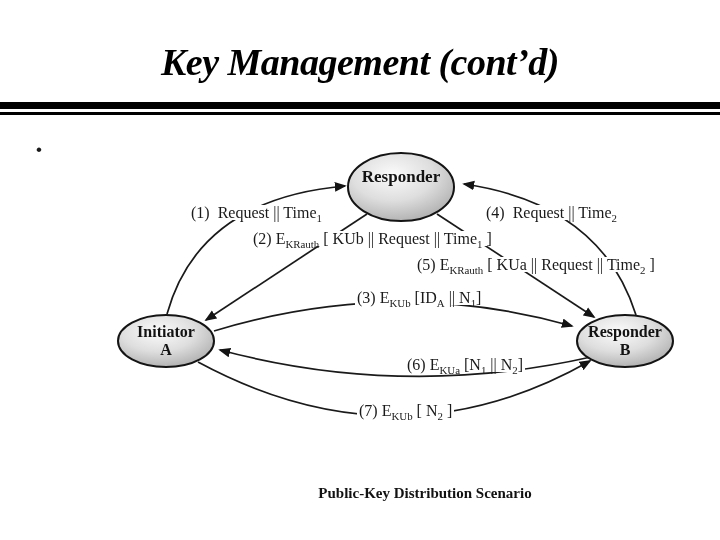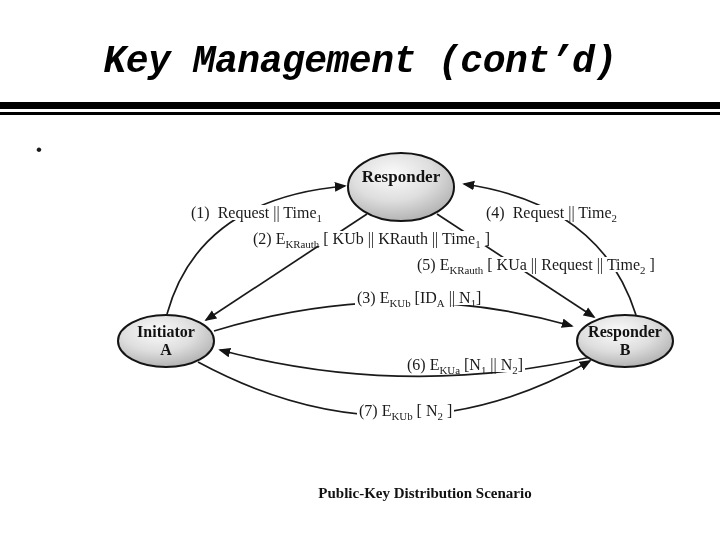--- a/index.html
+++ b/index.html
@@ -9,21 +9,21 @@
     background: var(--background, #ffffff);
     font-family: "Liberation Sans", sans-serif;
     overflow: hidden;
   }
   .abs { position: absolute; }
 
   
   .slide-title {
     top: 40px; left: 0; width: 720px;
     text-align: center;
-    font-family: Liberation Mono, monospace;
+    font-family: Liberation Serif, serif;
     font-size: 38px; line-height: 44px;
     font-weight: bold; font-style: italic;
     letter-spacing: -0.5px;
     color: var(--title-text, #000);
   }
 
   
   .rule-thick { top: 102px; left: 0; width: 720px; height: 7px; background: var(--divider, #000); }
   .rule-thin  { top: 112px; left: 0; width: 720px; height: 3px; background: var(--divider, #000); }
 
@@ -121,20 +121,20 @@
 <div class="abs node-label initiator-label">
   <div>Initiator</div>
   <div>A</div>
 </div>
 <div class="abs node-label responder-label">
   <div>Responder</div>
   <div>B</div>
 </div>
 
 <div class="abs msg-label m1"><span>(1)  Request || Time</span><sub>1</sub></div>
-<div class="abs msg-label m2"><span>(2) E</span><sub>KRauth</sub><span> [ KUb || KRauth || Time</span><sub>1</sub><span> ]</span></div>
+<div class="abs msg-label m2"><span>(2) E</span><sub>KRauth</sub><span> [ KUb || Request || Time</span><sub>1</sub><span> ]</span></div>
 <div class="abs msg-label m3"><span>(3) E</span><sub>KUb</sub><span> [ID</span><sub>A</sub><span> || N</span><sub>1</sub><span>]</span></div>
 <div class="abs msg-label m4"><span>(4)  Request || Time</span><sub>2</sub></div>
 <div class="abs msg-label m5"><span>(5) E</span><sub>KRauth</sub><span> [ KUa || Request || Time</span><sub>2</sub><span> ]</span></div>
 <div class="abs msg-label m6"><span>(6) E</span><sub>KUa</sub><span> [N</span><sub>1</sub><span> || N</span><sub>2</sub><span>]</span></div>
 <div class="abs msg-label m7"><span>(7) E</span><sub>KUb</sub><span> [ N</span><sub>2</sub><span> ]</span></div>
 
 <div class="abs diagram-caption">Public-Key Distribution Scenario</div>
 
 </body></html>

